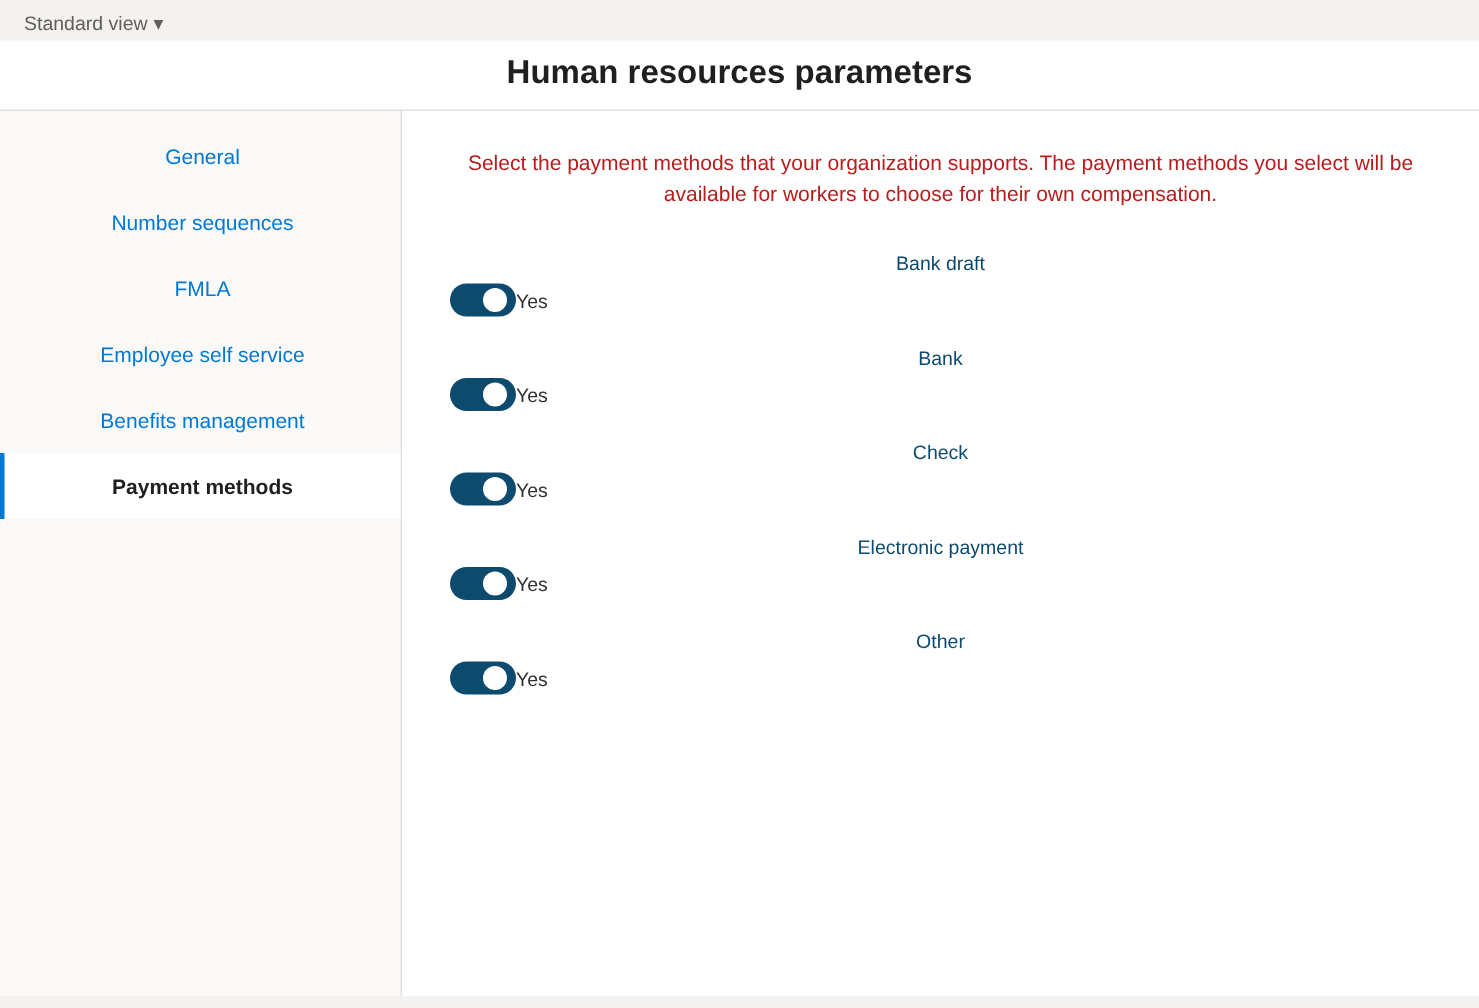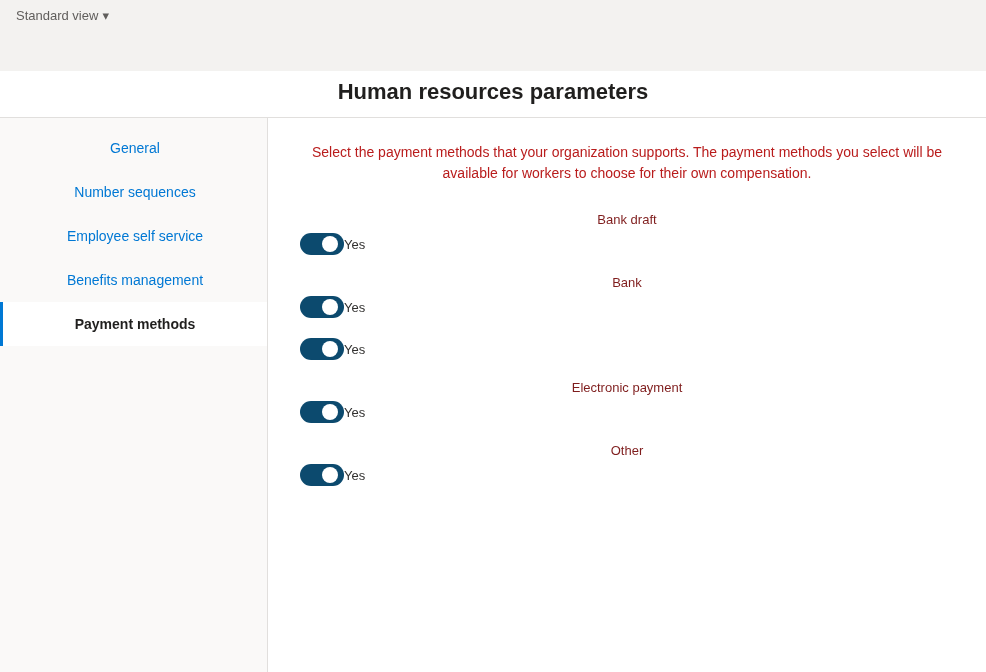--- a/index.html
+++ b/index.html
@@ -20,21 +20,20 @@
       align-items: center;
       gap: 4px;
       font-size: 13px;
       color: #605e5c;
     }
 
     .page-header {
       background: #ffffff;
       padding: 8px 16px 12px 16px;
       border-bottom: 1px solid #e1dfdd;
-      margin-top: 44px;
     }
 
     .page-title {
       font-size: 22px;
       font-weight: 600;
       color: #201f1e;
     }
 
     .content-area {
       display: flex;
@@ -77,21 +76,21 @@
       max-width: 680px;
       margin-bottom: 28px;
     }
 
     .payment-method-row {
       margin-bottom: 20px;
     }
 
     .payment-method-label {
       font-size: 13px;
-      color: #7f1d1d;
+      color: #0c4a6e;
       margin-bottom: 6px;
     }
 
     .toggle-row {
       display: flex;
       align-items: center;
     }
 
     .toggle {
       position: relative;
@@ -133,20 +132,21 @@
 
 <div class="page-header">
   <h1 class="page-title">Human resources parameters</h1>
 </div>
 
 <div class="content-area">
 
   <nav class="sidebar">
   <div class="sidebar-item">General</div>
       <div class="sidebar-item">Number sequences</div>
+      <div class="sidebar-item">FMLA</div>
       <div class="sidebar-item">Employee self service</div>
       <div class="sidebar-item">Benefits management</div>
       <div class="sidebar-item active">Payment methods</div>
     </nav>
 
   <div class="main-content">
     <p class="description-text">Select the payment methods that your organization supports. The payment methods you select will be available for workers to choose for their own compensation.</p>
 
     <div id="payment-methods-container">
         <div class="payment-method-row">
@@ -165,20 +165,21 @@
           <div class="toggle-row">
             <div class="toggle">
               <div class="toggle-track">
                 <div class="toggle-thumb"></div>
               </div>
             </div>
             <span class="toggle-value">Yes</span>
           </div>
         </div>
         <div class="payment-method-row">
+          <div class="payment-method-label">Check</div>
           <div class="toggle-row">
             <div class="toggle">
               <div class="toggle-track">
                 <div class="toggle-thumb"></div>
               </div>
             </div>
             <span class="toggle-value">Yes</span>
           </div>
         </div>
         <div class="payment-method-row">

